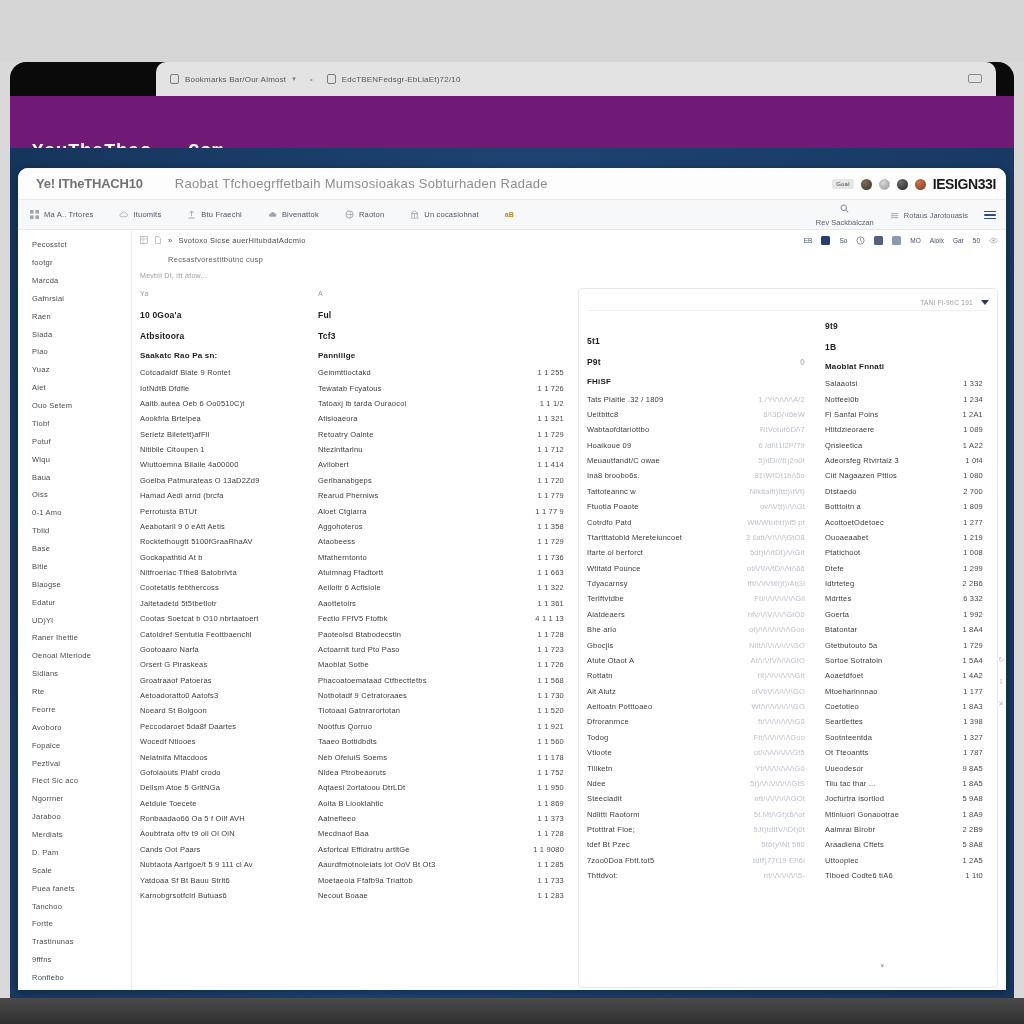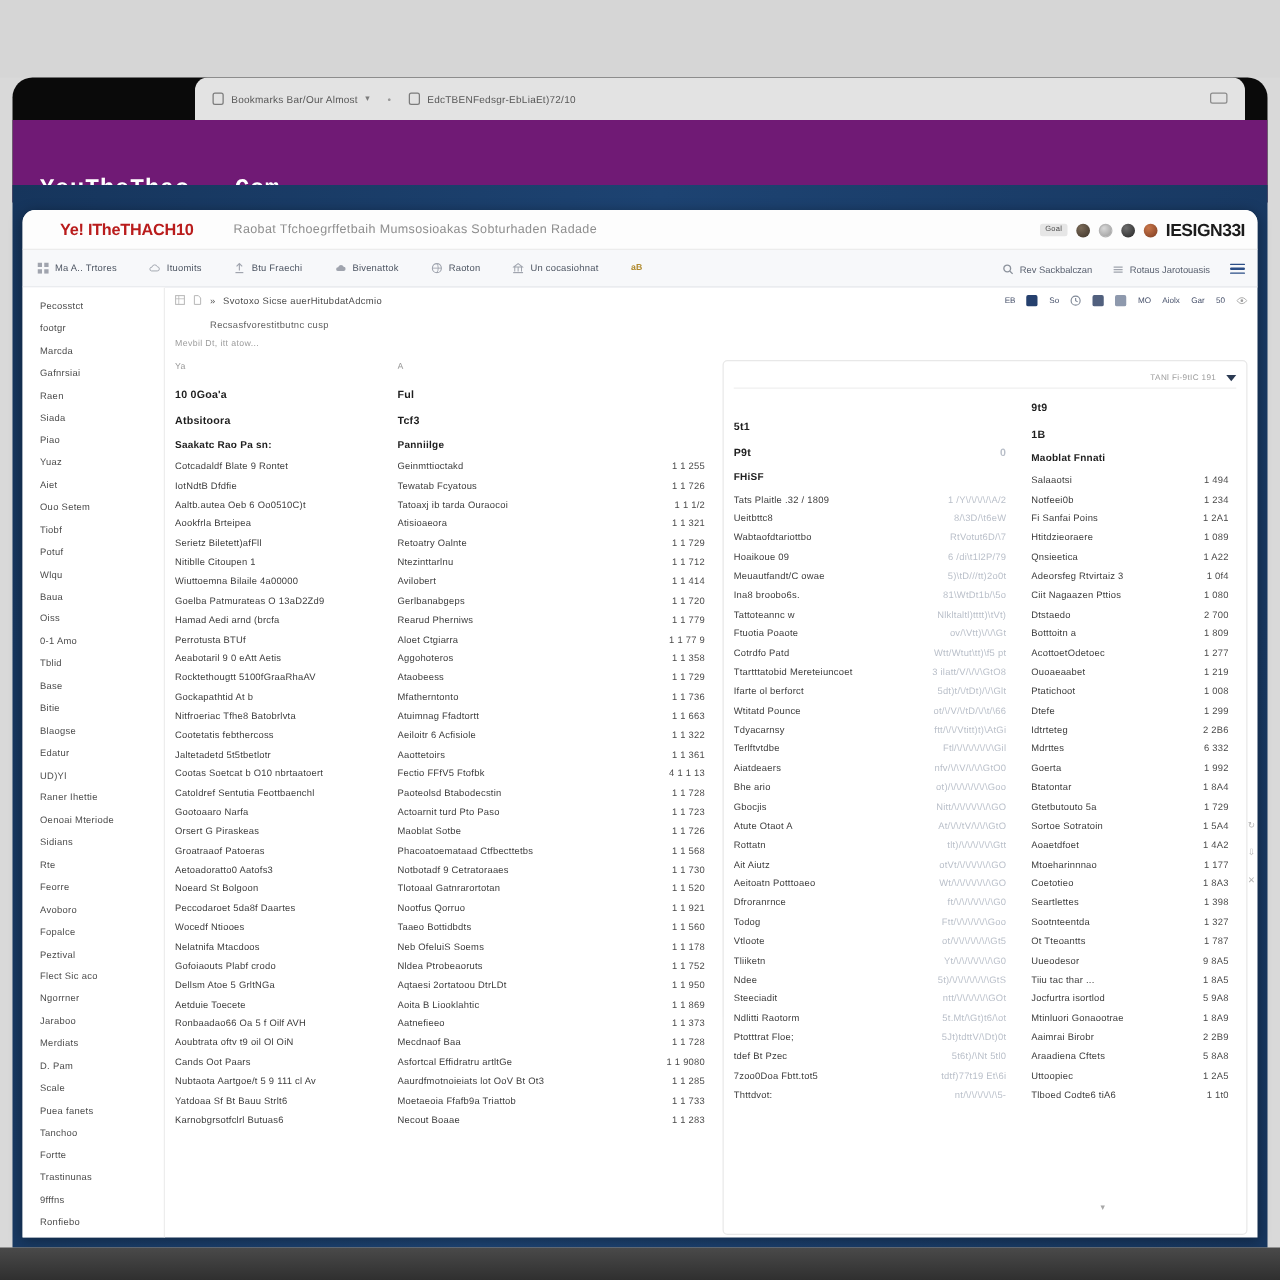--- a/index.html
+++ b/index.html
@@ -39,23 +39,23 @@
       background: linear-gradient(100deg,#16355c 0%, #1d4372 45%, #17365e 100%); }
 
   
   .app { position:absolute; left:18px; top:168px; width:988px; height:822px;
       background:#ffffff; border-radius:10px 10px 0 0; overflow:hidden;
       box-shadow: 0 2px 10px rgba(0,0,0,.35); }
 
   
   .app-head { position:relative; height:32px; background:#fdfdfd;
       border-bottom:1px solid #ececec; display:flex; align-items:center; }
-  .brand { font-size:13px; font-weight:800; color:#b91c1c; padding-left:30px;
+  .brand { font-size:13px; font-weight:800; color:#737373; padding-left:18px;
       letter-spacing:-.2px; white-space:nowrap; }
-  .brand-sub { font-size:10px; color:#8e8e8e; margin-left:32px; filter:blur(.4px);
+  .brand-sub { font-size:13px; color:#8e8e8e; margin-left:32px; filter:blur(.4px);
       white-space:nowrap; letter-spacing:.3px; }
   .head-right { position:absolute; right:10px; top:0; height:32px; display:flex;
       align-items:center; gap:7px; }
   .pill { font-size:6px; color:#4a4a4a; background:#e6e6e6; border-radius:2px;
       padding:2px 4px; filter:blur(.4px); letter-spacing:.2px; }
   .ava { width:11px; height:11px; border-radius:50%; flex:none; }
   .a1 { background: radial-gradient(circle at 35% 30%, #7a6a58, #3e3429); }
   .a2 { background: radial-gradient(circle at 35% 30%, #d8d8d8, #9b9b9b); border:1px solid #b5b5b5;}
   .a3 { background: radial-gradient(circle at 35% 30%, #6d6d6d, #232323); }
   .a4 { background: radial-gradient(circle at 35% 30%, #c8764a, #7d3b20); }
@@ -66,21 +66,21 @@
   .app-nav { position:relative; height:30px; background:#f7f8fa;
       border-bottom:1px solid #e6e8ec; display:flex; align-items:center; padding-left:12px; gap:0; }
   .nav-item { display:flex; align-items:center; gap:5px; font-size:7.5px; color:#4d5562;
       margin-right:26px; white-space:nowrap; filter:blur(.35px); letter-spacing:.2px; }
   .nav-ico { width:9px; height:9px; flex:none; opacity:.62; }
   .nav-ico svg { width:9px; height:9px; display:block; }
   .nav-badge { font-size:7px; color:#b08a2e; font-weight:700; filter:blur(.4px); }
   .nav-right { position:absolute; right:10px; top:0; height:30px; display:flex;
       align-items:center; gap:16px; }
   .nav-search { display:flex; align-items:center; gap:5px; font-size:7.5px; color:#5a6170;
-      filter:blur(.35px); }
+      filter:blur(.35px);flex-direction:column; }
   .nav-right-item { display:flex; align-items:center; gap:5px; font-size:7.5px;
       color:#5a6170; filter:blur(.35px); }
   .hamb { width:12px; display:flex; flex-direction:column; gap:2px; }
   .hamb i { display:block; height:1.6px; background:#2b4d86; border-radius:1px; }
 
   
   .app-body { position:relative; display:flex; height:760px; }
 
   .sidebar { width:114px; flex:none; background:#fff; border-right:1px solid #ededed;
       padding:6px 0 0 14px; overflow:hidden; }
@@ -739,21 +739,21 @@
                     <div class="row head2">
                       <span class="c-name">1B</span>
                       <span class="c-val"></span>
                     </div>
                     <div class="row strong">
                       <span class="c-name">Maoblat Fnnati</span>
                       <span class="c-val"></span>
                     </div>
                     <div class="row">
                       <span class="c-name">Salaaotsi</span>
-                      <span class="c-val">1 494</span>
+                      <span class="c-val">1 332</span>
                     </div>
                     <div class="row">
                       <span class="c-name">Notfeei0b</span>
                       <span class="c-val">1 234</span>
                     </div>
                     <div class="row">
                       <span class="c-name">Fi Sanfai Poins</span>
                       <span class="c-val">1 2A1</span>
                     </div>
                     <div class="row">

